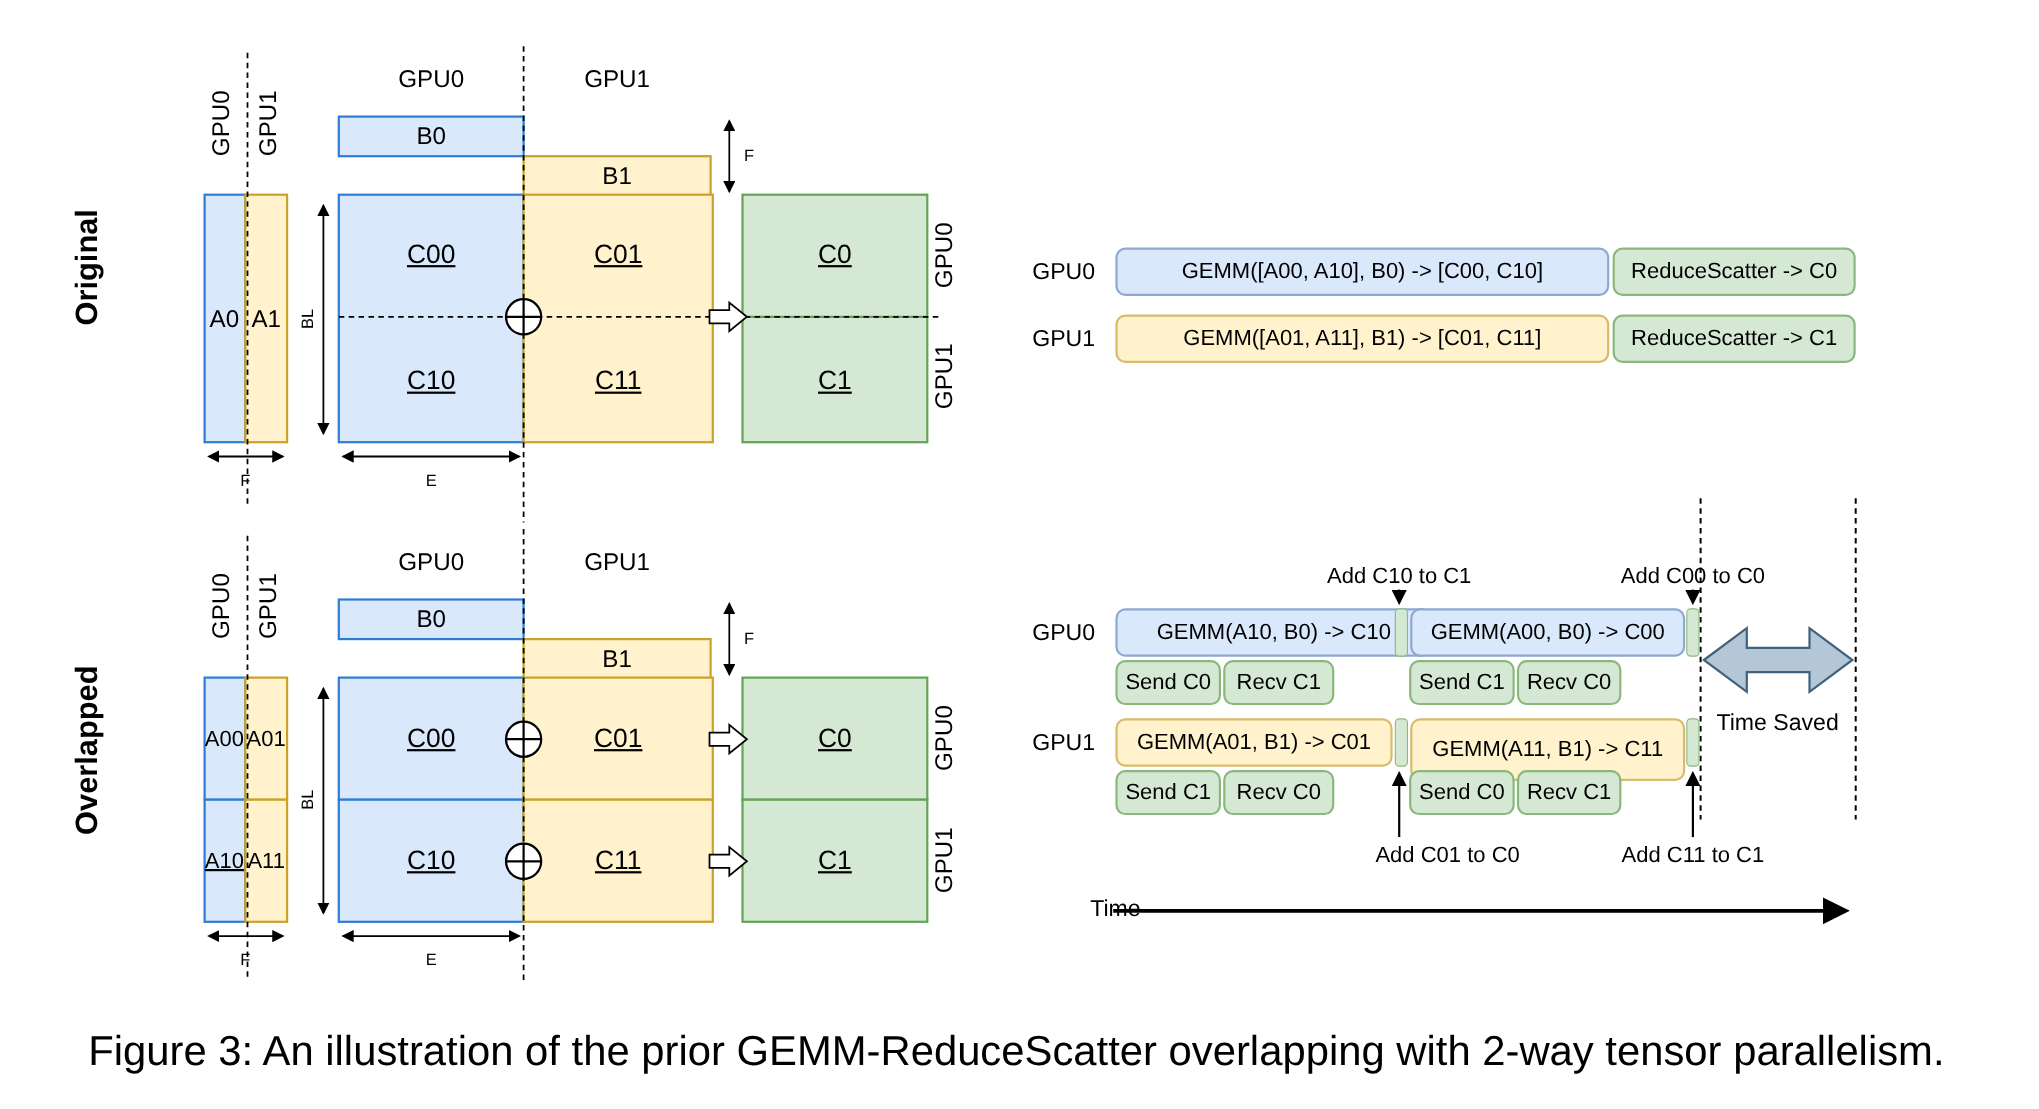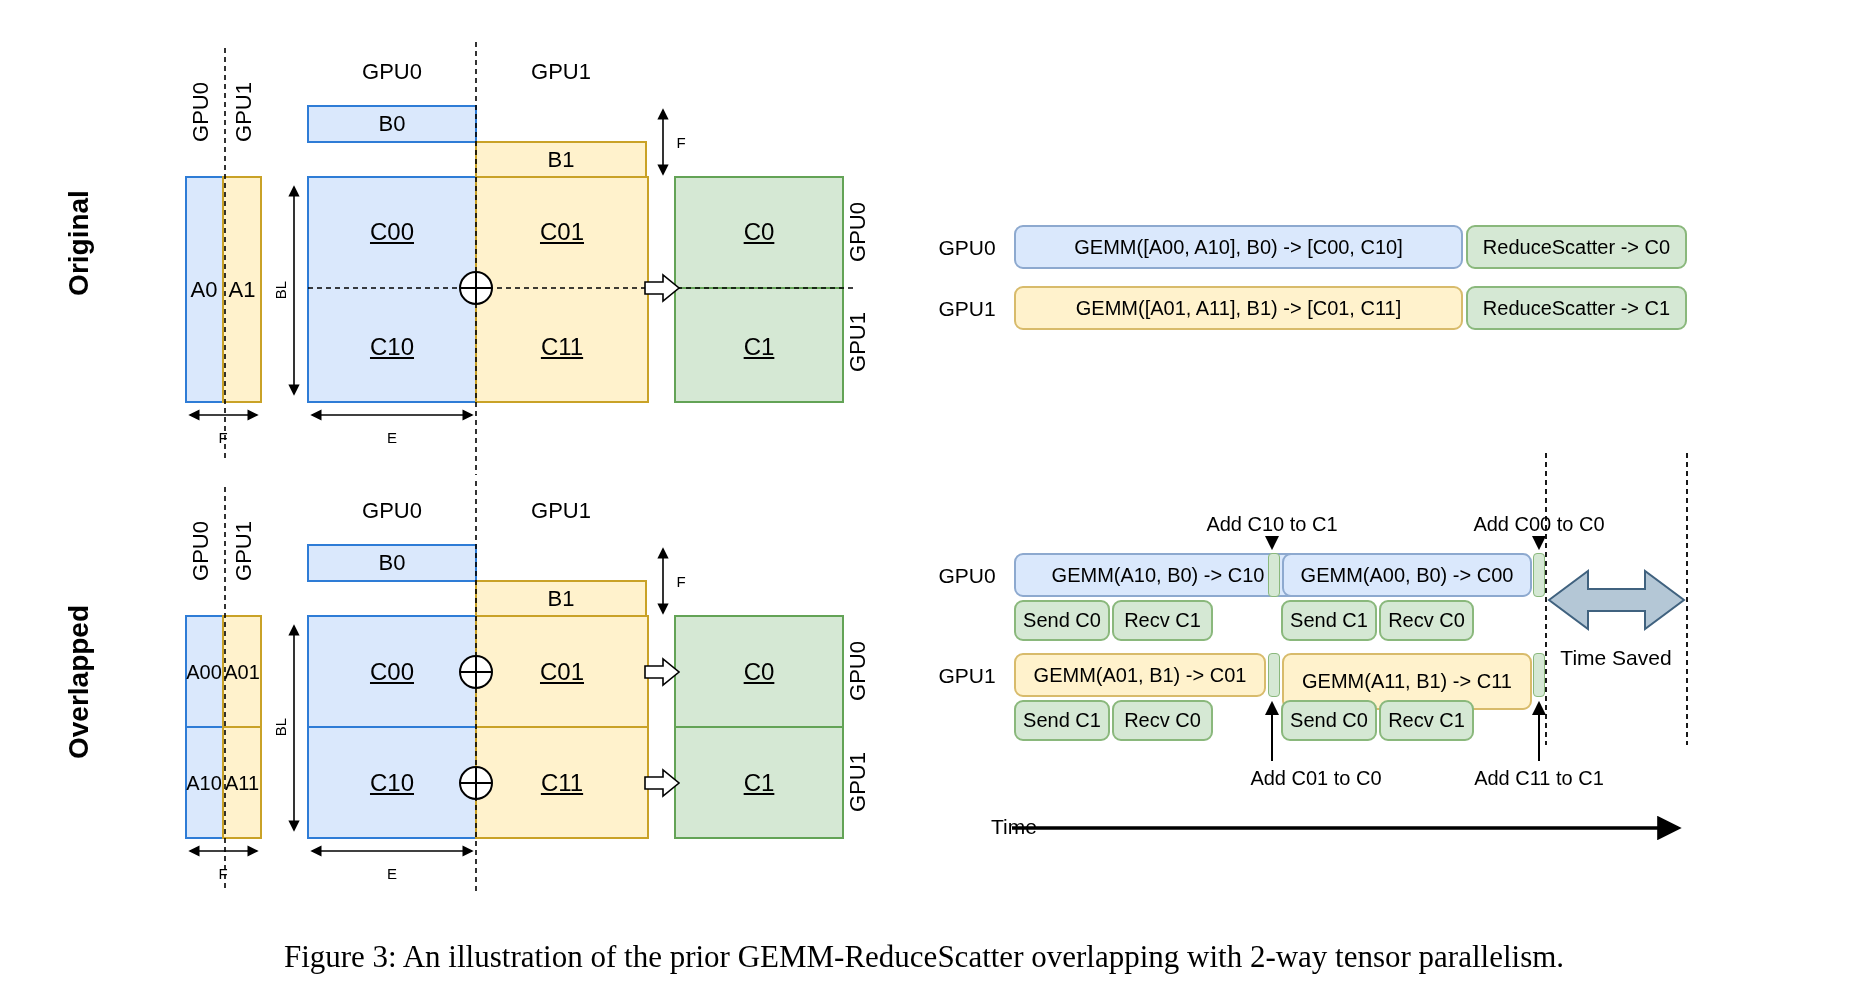--- a/index.html
+++ b/index.html
@@ -14,21 +14,21 @@
   .f22{font-size:22px;} .f24{font-size:24px;text-decoration:underline;} .f28{font-size:28px;}
   .tbox{position:absolute;z-index:2;border-radius:9px;border:2px solid;
         display:flex;align-items:center;justify-content:center;font-size:20px;
         box-sizing:border-box;white-space:nowrap;}
   .tb-blue{background:var(--blue_fill);border-color:var(--blue_stroke_soft);}
   .tb-yellow{background:var(--yellow_fill);border-color:var(--yellow_stroke_soft);}
   .tb-green{background:var(--green_fill);border-color:var(--green_stroke_soft);}
   .addslot{position:absolute;z-index:2;border-radius:4px;border:1.5px solid var(--green_stroke_soft);
         background:var(--green_fill);box-sizing:border-box;}
   .caption{position:absolute;transform:translate(-50%,-50%);white-space:nowrap;z-index:3;
-        font-family:Liberation Serif, serif;font-size:31px;color:#000;}
+        font-family:Liberation Sans, sans-serif;font-size:38px;color:#000;}
 </style>
 </head>
 <body>
 
 <div id="page">
 
   <svg width="1854" height="1008" viewBox="0 0 1854 1008">
     <defs>
       <marker id="ah" viewBox="0 0 10 10" refX="8.5" refY="5" markerWidth="7" markerHeight="7" orient="auto-start-reverse">
         <path d="M0,0 L10,5 L0,10 z" fill="#000"></path>
@@ -164,21 +164,21 @@
   <div class="lbl rot bold f28" style="left:79px;top:682px;">Overlapped</div>
   <div class="lbl rot f22" style="left:201px;top:551px;">GPU0</div>
   <div class="lbl rot f22" style="left:244px;top:551px;">GPU1</div>
   <div class="lbl f22" style="left:392px;top:511px;">GPU0</div>
   <div class="lbl f22" style="left:561px;top:511px;">GPU1</div>
   <div class="lbl f22" style="left:392px;top:563px;">B0</div>
   <div class="lbl f22" style="left:561px;top:599px;">B1</div>
   <div class="lbl f15" style="left:681px;top:581px;">F</div>
   <div class="lbl f20" style="left:204px;top:672px;">A00</div>
   <div class="lbl f20" style="left:242px;top:672px;">A01</div>
-  <div class="lbl f20" style="left:204px;top:783px;">A10</div>
+  <div class="lbl f20" style="left:204px;top:783px;text-decoration:underline;">A10</div>
   <div class="lbl f20" style="left:242px;top:783px;">A11</div>
   <div class="lbl rot f15" style="left:280px;top:727px;">BL</div>
   <div class="lbl f24" style="left:392px;top:672px;">C00</div>
   <div class="lbl f24" style="left:562px;top:672px;">C01</div>
   <div class="lbl f24" style="left:392px;top:783px;">C10</div>
   <div class="lbl f24" style="left:562px;top:783px;">C11</div>
   <div class="lbl f24" style="left:759px;top:672px;">C0</div>
   <div class="lbl f24" style="left:759px;top:783px;">C1</div>
   <div class="lbl rot f22" style="left:858px;top:671px;">GPU0</div>
   <div class="lbl rot f22" style="left:858px;top:782px;">GPU1</div>

